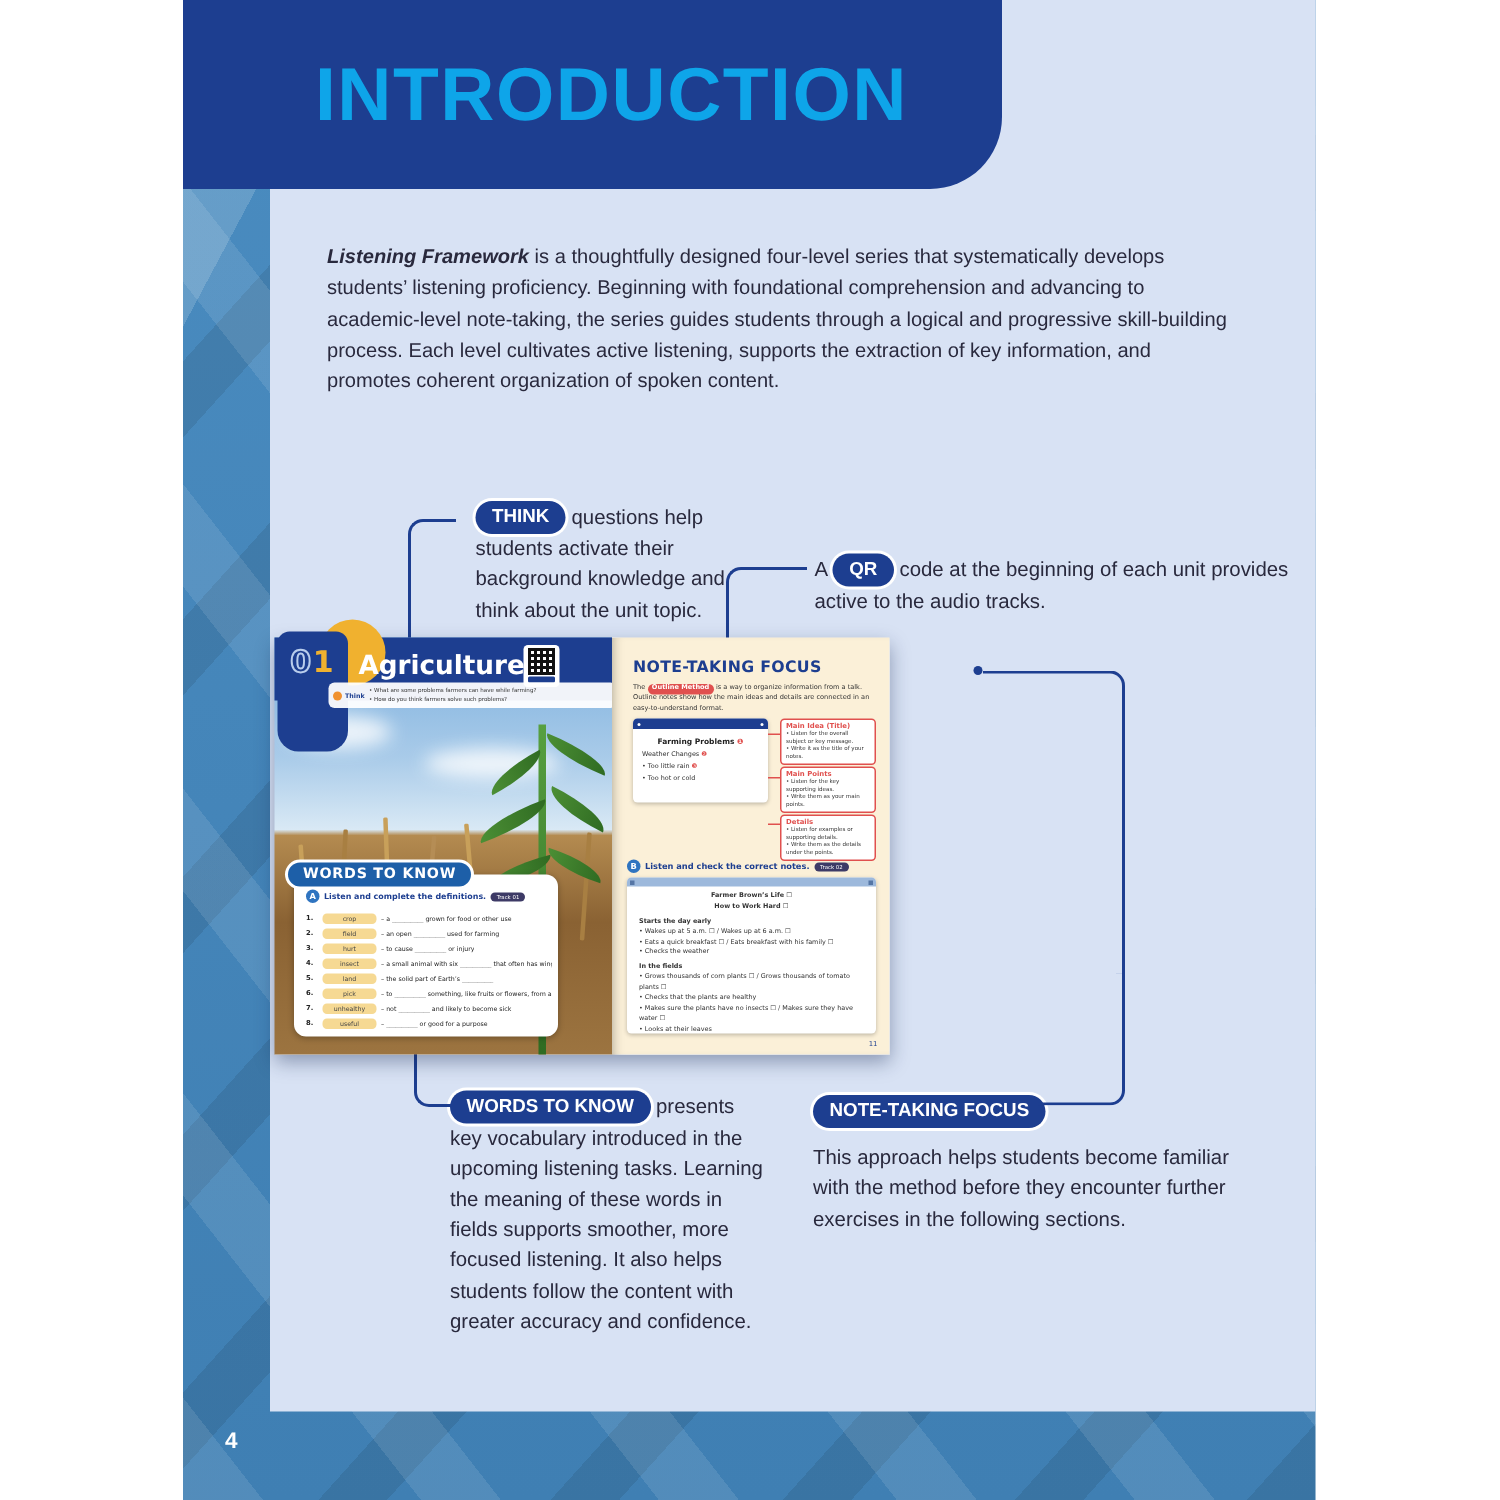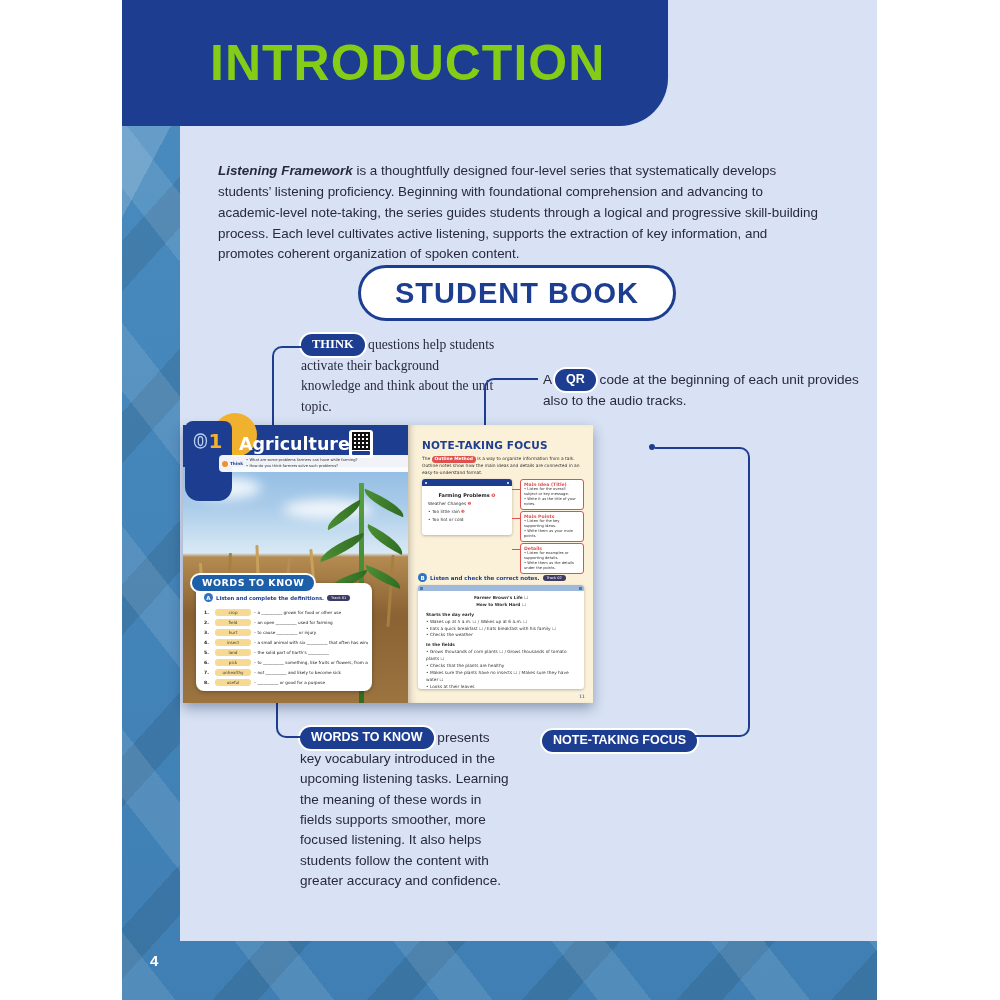--- a/index.html
+++ b/index.html
@@ -10,21 +10,21 @@
   
   .page{position:absolute;left:122px;top:0;width:755px;height:1000px;
     background:
       linear-gradient(118deg, rgba(255,255,255,.16) 0 9%, rgba(255,255,255,0) 9% 100%),
       repeating-linear-gradient(52deg, rgba(255,255,255,.10) 0 42px, rgba(255,255,255,0) 42px 125px),
       repeating-linear-gradient(-48deg, rgba(0,0,0,.09) 0 34px, rgba(0,0,0,0) 34px 115px),
       linear-gradient(180deg,#4a8cc0,#3f7fb3);}
   .panel{position:absolute;left:58px;top:0;width:697px;height:941px;background:#d8e2f4;}
   .band-header{position:absolute;left:0;top:0;width:546px;height:126px;background:#1d3e90;
     border-radius:0 0 48px 0;display:flex;align-items:center;}
-  .band-header h1{margin:0 0 0 88px;color:#84cc16;font-size:50px;font-weight:bold;letter-spacing:1px;}
+  .band-header h1{margin:0 0 0 88px;color:#0ea5e9;font-size:50px;font-weight:bold;letter-spacing:1px;}
 
   .intro{position:absolute;left:96px;top:148px;width:600px;font-size:13.4px;line-height:1.55;color:#29293d;}
   .intro b i{}
 
   .student-pill{position:absolute;left:236px;top:265px;width:312px;height:50px;background:#fff;
     border:3px solid #1d3e90;border-radius:28px;display:flex;align-items:center;justify-content:center;
     color:#1d3e90;font-size:29px;font-weight:bold;letter-spacing:1px;}
 
   
   .callout{color:#29293d;font-size:13.6px;line-height:1.5;}
@@ -114,41 +114,39 @@
 <div class="page">
 
   <div class="panel"></div>
 
   <div class="band-header">
     <h1>INTRODUCTION</h1>
   </div>
 
   <p class="intro"><b><i>Listening Framework</i></b><span> is a thoughtfully designed four-level series that systematically develops students’ listening proficiency. Beginning with foundational comprehension and advancing to academic-level note-taking, the series guides students through a logical and progressive skill-building process. Each level cultivates active listening, supports the extraction of key information, and promotes coherent organization of spoken content.</span></p>
 
-  <div class="student-pill">
-    <span>STUDENT BOOK</span>
-  </div>
 
   <div class="pagenum4">4</div>
 </div>
 
-<div class="callout abs" style="left:301px;top:334px;width:196px;font-family:Liberation Serif, serif;">
+<div class="callout abs" style="left:317px;top:334px;width:196px;">
   <span class="pill">THINK</span><span> questions help students activate their background knowledge and think about the unit topic.</span>
 </div>
 
 <div class="callout abs" style="left:543px;top:369px;width:320px;">
-  <span>A </span><span class="pill">QR</span><span> code at the beginning of each unit provides also to the audio tracks.</span>
+  <span>A </span><span class="pill">QR</span><span> code at the beginning of each unit provides active to the audio tracks.</span>
 </div>
 
 <div class="callout abs" style="left:300px;top:727px;width:212px;">
   <span class="pill">WORDS TO KNOW</span><span> presents key vocabulary introduced in the upcoming listening tasks. Learning the meaning of these words in fields supports smoother, more focused listening. It also helps students follow the content with greater accuracy and confidence.</span>
 </div>
 
 <div class="callout abs" style="left:542px;top:730px;width:286px;">
   <div><span class="pill">NOTE-TAKING FOCUS</span></div>
+  <div style="margin-top:10px;">This approach helps students become familiar with the method before they encounter further exercises in the following sections.</div>
 </div>
 
 <div class="line" style="left:272px;top:346px;width:30px;height:127px;border-left-width:2px;border-top-width:2px;border-top-left-radius:10px;"></div>
 <div class="line" style="left:272px;top:464px;width:85px;height:9px;border-left-width:2px;border-bottom-width:2px;border-bottom-left-radius:10px;"></div>
 <div class="dot" style="left:353px;top:458px;"></div>
 
 <div class="line" style="left:484px;top:378px;width:52px;height:57px;border-left-width:2px;border-top-width:2px;border-top-left-radius:10px;"></div>
 <div class="dot" style="left:479px;top:430px;"></div>
 
 <div class="line" style="left:276px;top:568px;width:64px;height:80px;border-left-width:2px;border-top-width:2px;border-top-left-radius:10px;"></div>

